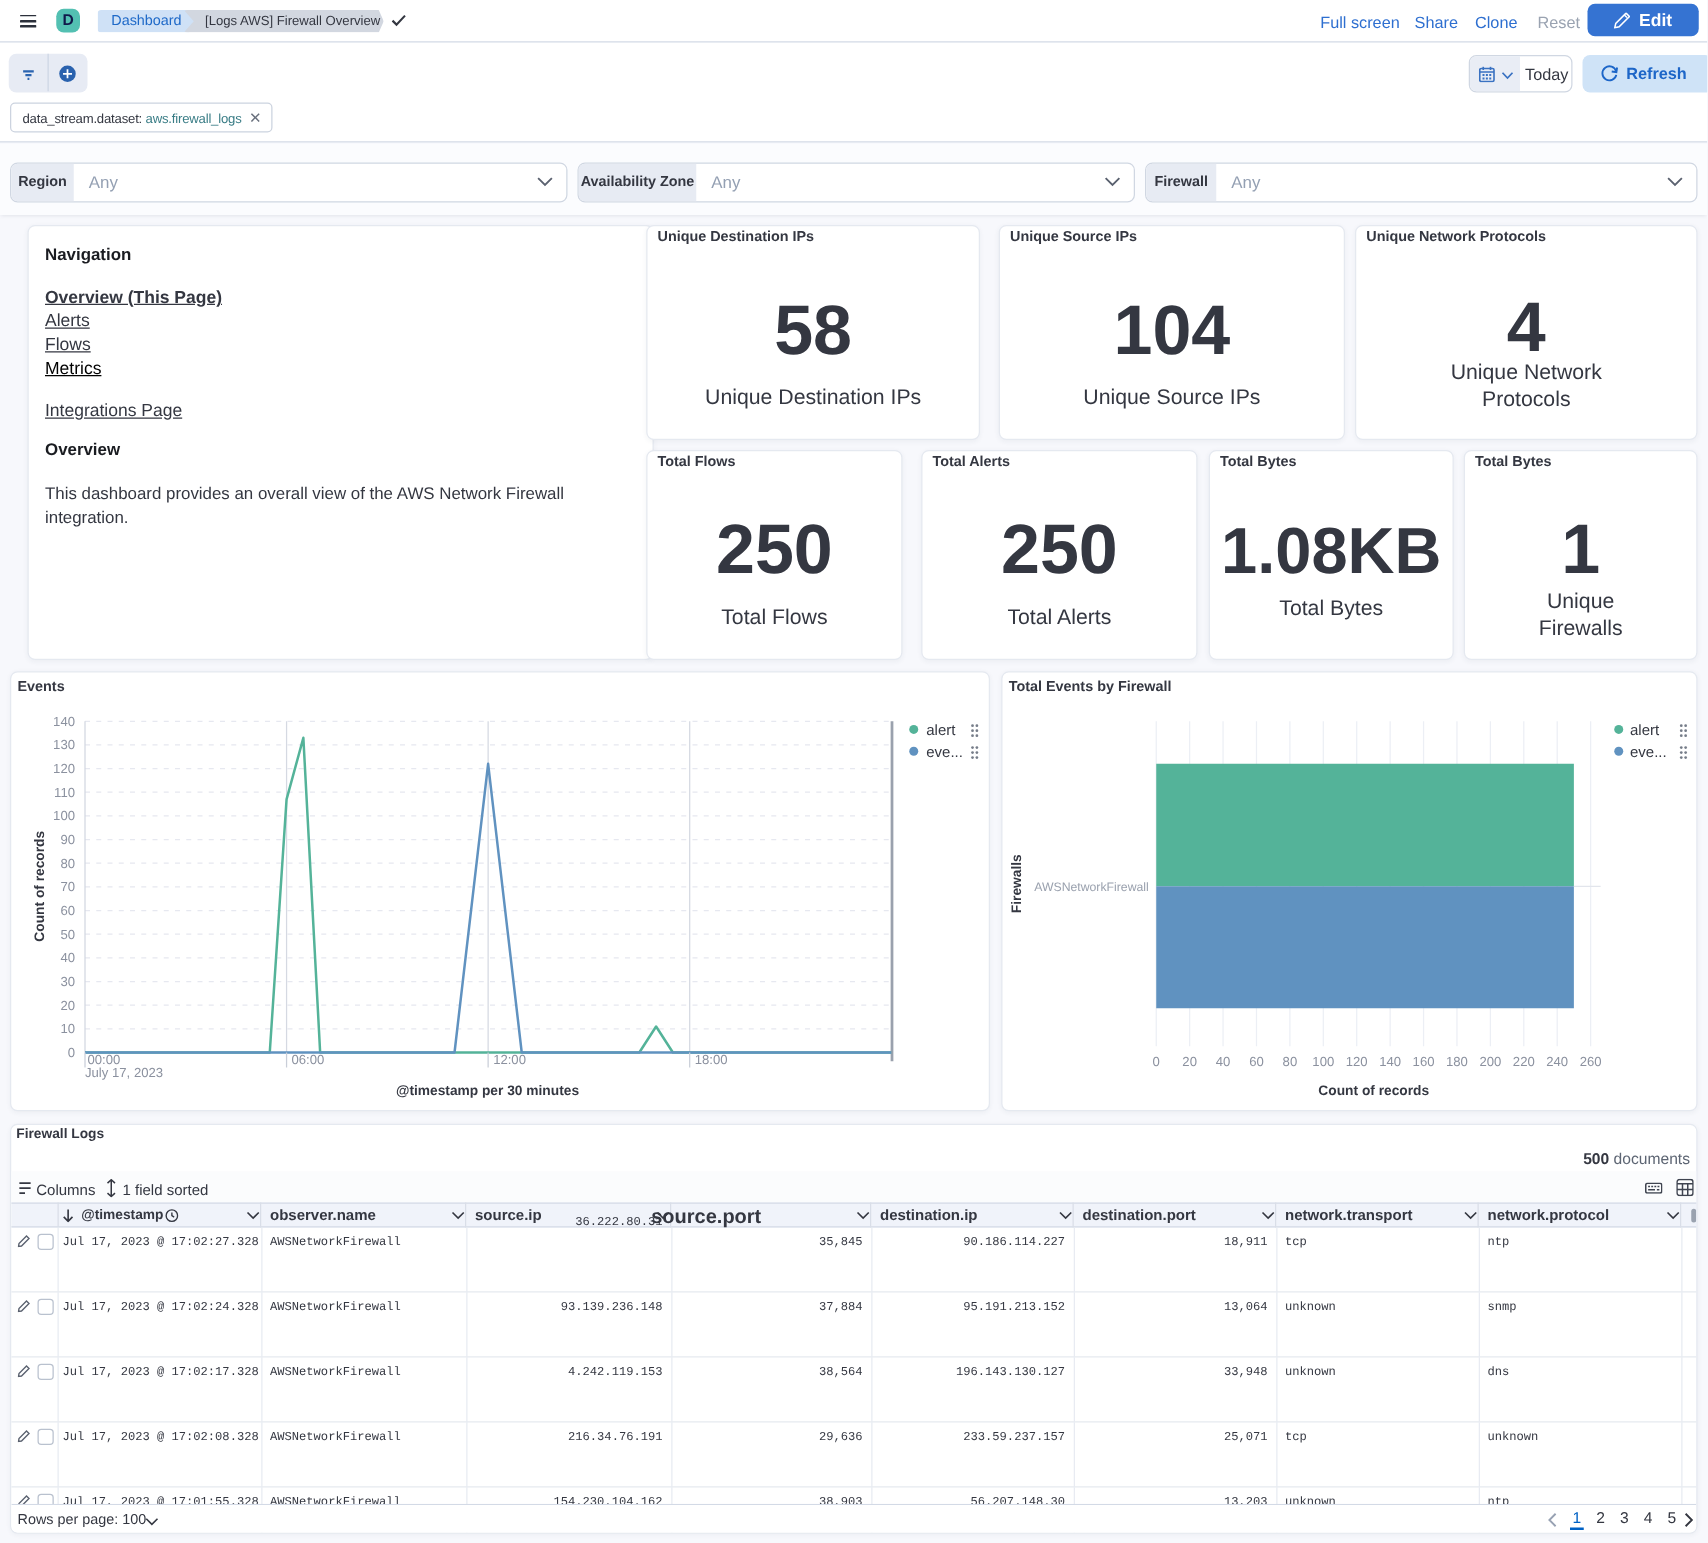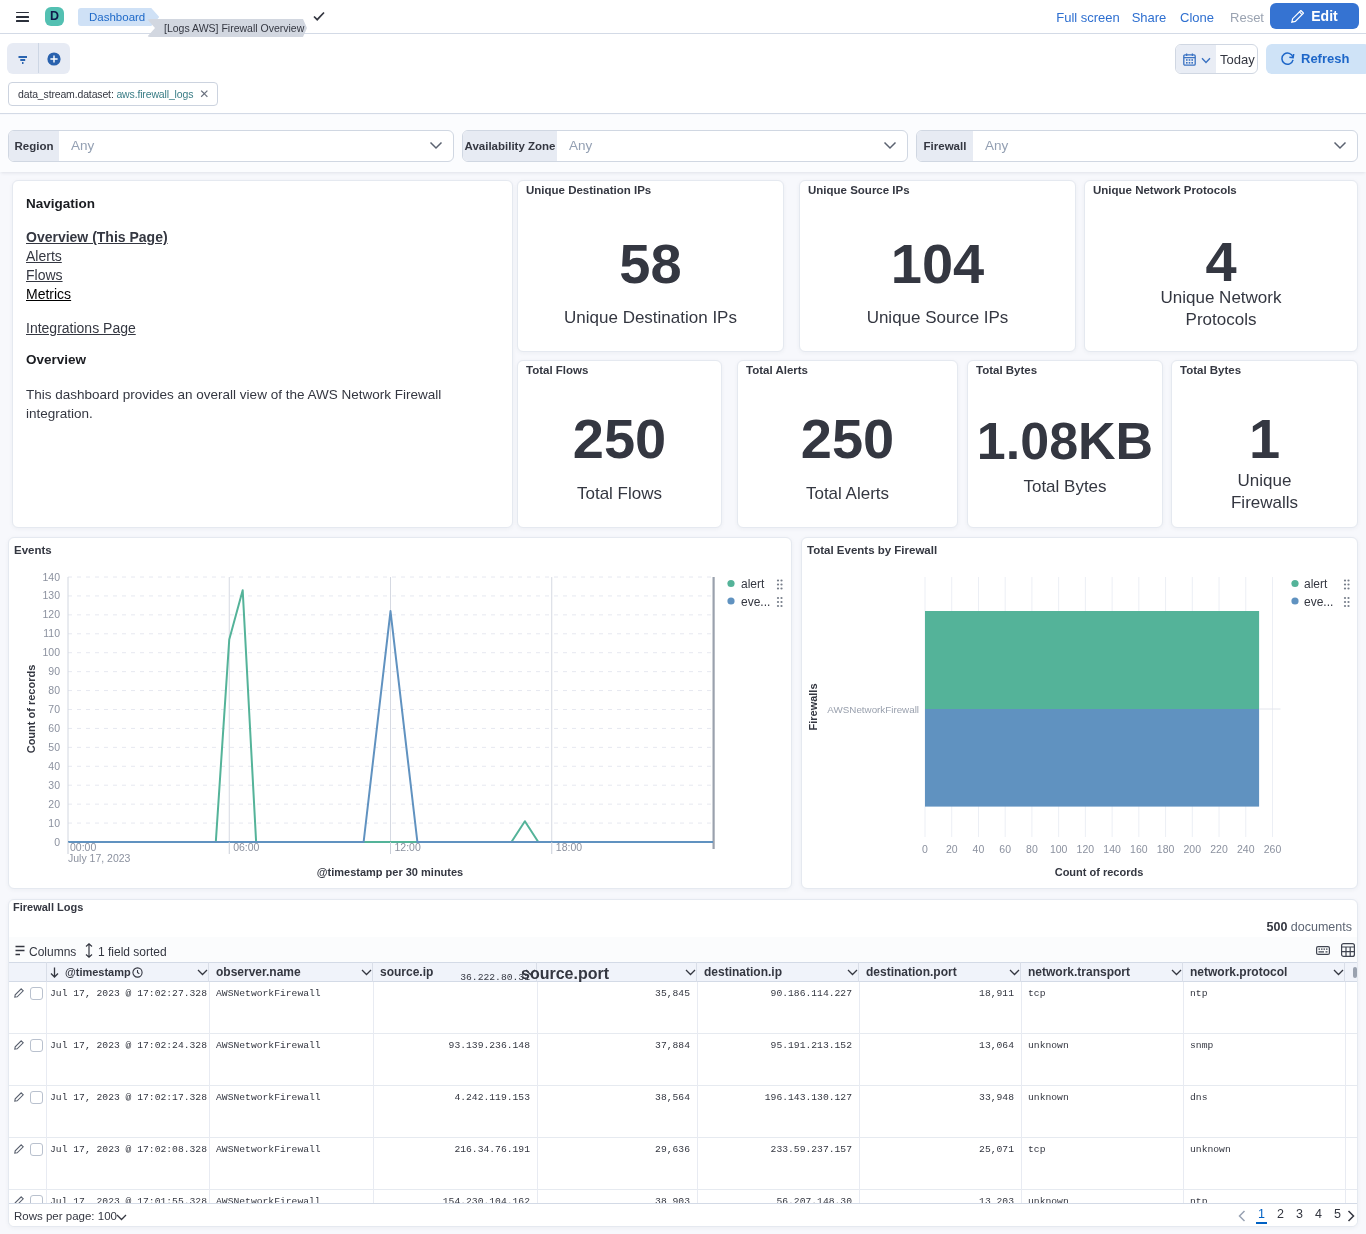--- a/index.html
+++ b/index.html
@@ -6,21 +6,21 @@
 * { margin:0; padding:0; box-sizing:border-box; }
 html,body { width:1366px; height:1234px; font-family:"Liberation Sans",sans-serif; background:#f7f8fc; }
 #page { position:relative; width:1366px; height:1234px; overflow:hidden; background:#f7f8fc; }
 .abs { position:absolute; }
 
 #topbar { position:absolute; left:0; top:0; width:1366px; height:34px; background:#fff; border-bottom:1px solid #d3dae6; z-index:30; }
 .hamb { position:absolute; left:16px; top:11.5px; width:13px; height:12px; }
 .hamb div { height:1.8px; background:#2b303b; border-radius:0.5px; margin-bottom:2.5px; }
 .avatar { position:absolute; left:45px; top:7px; width:19px; height:19px; border-radius:6px; background:#53c0b2; color:#10194a; font-size:12.5px; font-weight:bold; text-align:center; line-height:19px; }
 .crumb1 { position:absolute; left:78px; top:8px; height:18px; background:#cfe1f6; color:#1e69c8; font-size:11.5px; line-height:18px; padding:0 14px 0 11px; clip-path:polygon(0 0, calc(100% - 8px) 0, 100% 50%, calc(100% - 8px) 100%, 0 100%); border-radius:3px 0 0 3px; }
-.crumb2 { position:absolute; left:147px; top:8px; width:160px; height:18px; background:#d2d7e0; color:#343741; font-size:10.5px; text-align:center; white-space:nowrap; line-height:18px; padding:0 12px 0 17px; clip-path:polygon(0 0, calc(100% - 4px) 0, 100% 50%, calc(100% - 4px) 100%, 0 100%, 8px 50%); border-radius:3px;margin-top:11px; }
+.crumb2 { position:absolute; left:147px; top:8px; width:160px; height:18px; background:#d2d7e0; color:#343741; font-size:10.5px; text-align:center; white-space:nowrap; line-height:18px; padding:0 12px 0 17px; clip-path:polygon(0 0, calc(100% - 4px) 0, 100% 50%, calc(100% - 4px) 100%, 0 100%, 8px 50%); border-radius:3px; }
 .hlink { position:absolute; top:10px; color:#2e6fd0; font-size:13px; white-space:nowrap; }
 #editbtn { position:absolute; left:1270px; top:3px; width:89px; height:26px; background:#3573d2; border-radius:6px; color:#fff; font-size:14px; font-weight:bold; text-align:center; line-height:26px; }
 
 #querysec { position:absolute; left:0; top:34px; width:1366px; height:80px; background:#fff; border-bottom:1px solid #d3dae6; z-index:25; }
 #fgroup { position:absolute; left:7px; top:9px; width:63px; height:31px; background:#e7ebf4; border-radius:6px; }
 #fgroup .sep { position:absolute; left:31px; top:0px; width:1px; height:30px; background:#cdd6e4; }
 #searchbox { position:absolute; left:78px; top:10px; width:1087px; height:30px; background:#fff; border:1px solid #d0d7e2; border-radius:6px; }
 #searchbox .ph { position:absolute; left:30px; top:7px; font-size:12px; color:#8b93a5; }
 #datebox { position:absolute; left:1175px; top:10px; width:83px; height:30px; background:#fff; border:1px solid #d0d7e2; border-radius:6px; }
 #datebox .cal { position:absolute; left:0; top:0; width:40px; height:28px; background:#e9edf5; border-radius:5px 0 0 5px; }
@@ -123,21 +123,21 @@
   </div>
   <div class="ctrl" style="left:916px;width:442px">
     <div class="lab" style="width:56px">Firewall</div>
     <div class="any" style="left:68px">Any</div>
     <svg width="14" height="9" viewBox="0 0 14 9">
           <path d="M1.5 1.5 L7 7 L12.5 1.5" fill="none" stroke="#5b6270" stroke-width="1.5"></path>
         </svg>
   </div>
 </div>
 
-<div class="panel" style="left:12px;top:180px;width:501px;height:348px">
+<div class="panel" style="left:22px;top:180px;width:501px;height:348px">
   <div class="abs" style="left:13px;top:15px;font-size:13.5px;font-weight:bold;color:#1a1c21">Navigation</div>
   <div class="abs" style="left:13px;top:47px;font-size:14px;color:#343741;line-height:19px">
     <a style="color:#343741;font-weight:bold;text-decoration:underline">Overview (This Page)</a><br>
     <a style="color:#343741;text-decoration:underline">Alerts</a><br>
     <a style="color:#343741;text-decoration:underline">Flows</a><br>
     <a style="color:#000000;text-decoration:underline">Metrics</a>
   </div>
   <div class="abs" style="left:13px;top:139px;font-size:14px"><a style="color:#343741;text-decoration:underline">Integrations Page</a></div>
   <div class="abs" style="left:13px;top:171px;font-size:13.5px;font-weight:bold;color:#1a1c21">Overview</div>
   <div class="abs" style="left:13px;top:204px;width:470px;font-size:13.5px;color:#343741;line-height:19px">This dashboard provides an overall view of the AWS Network Firewall integration.</div>

